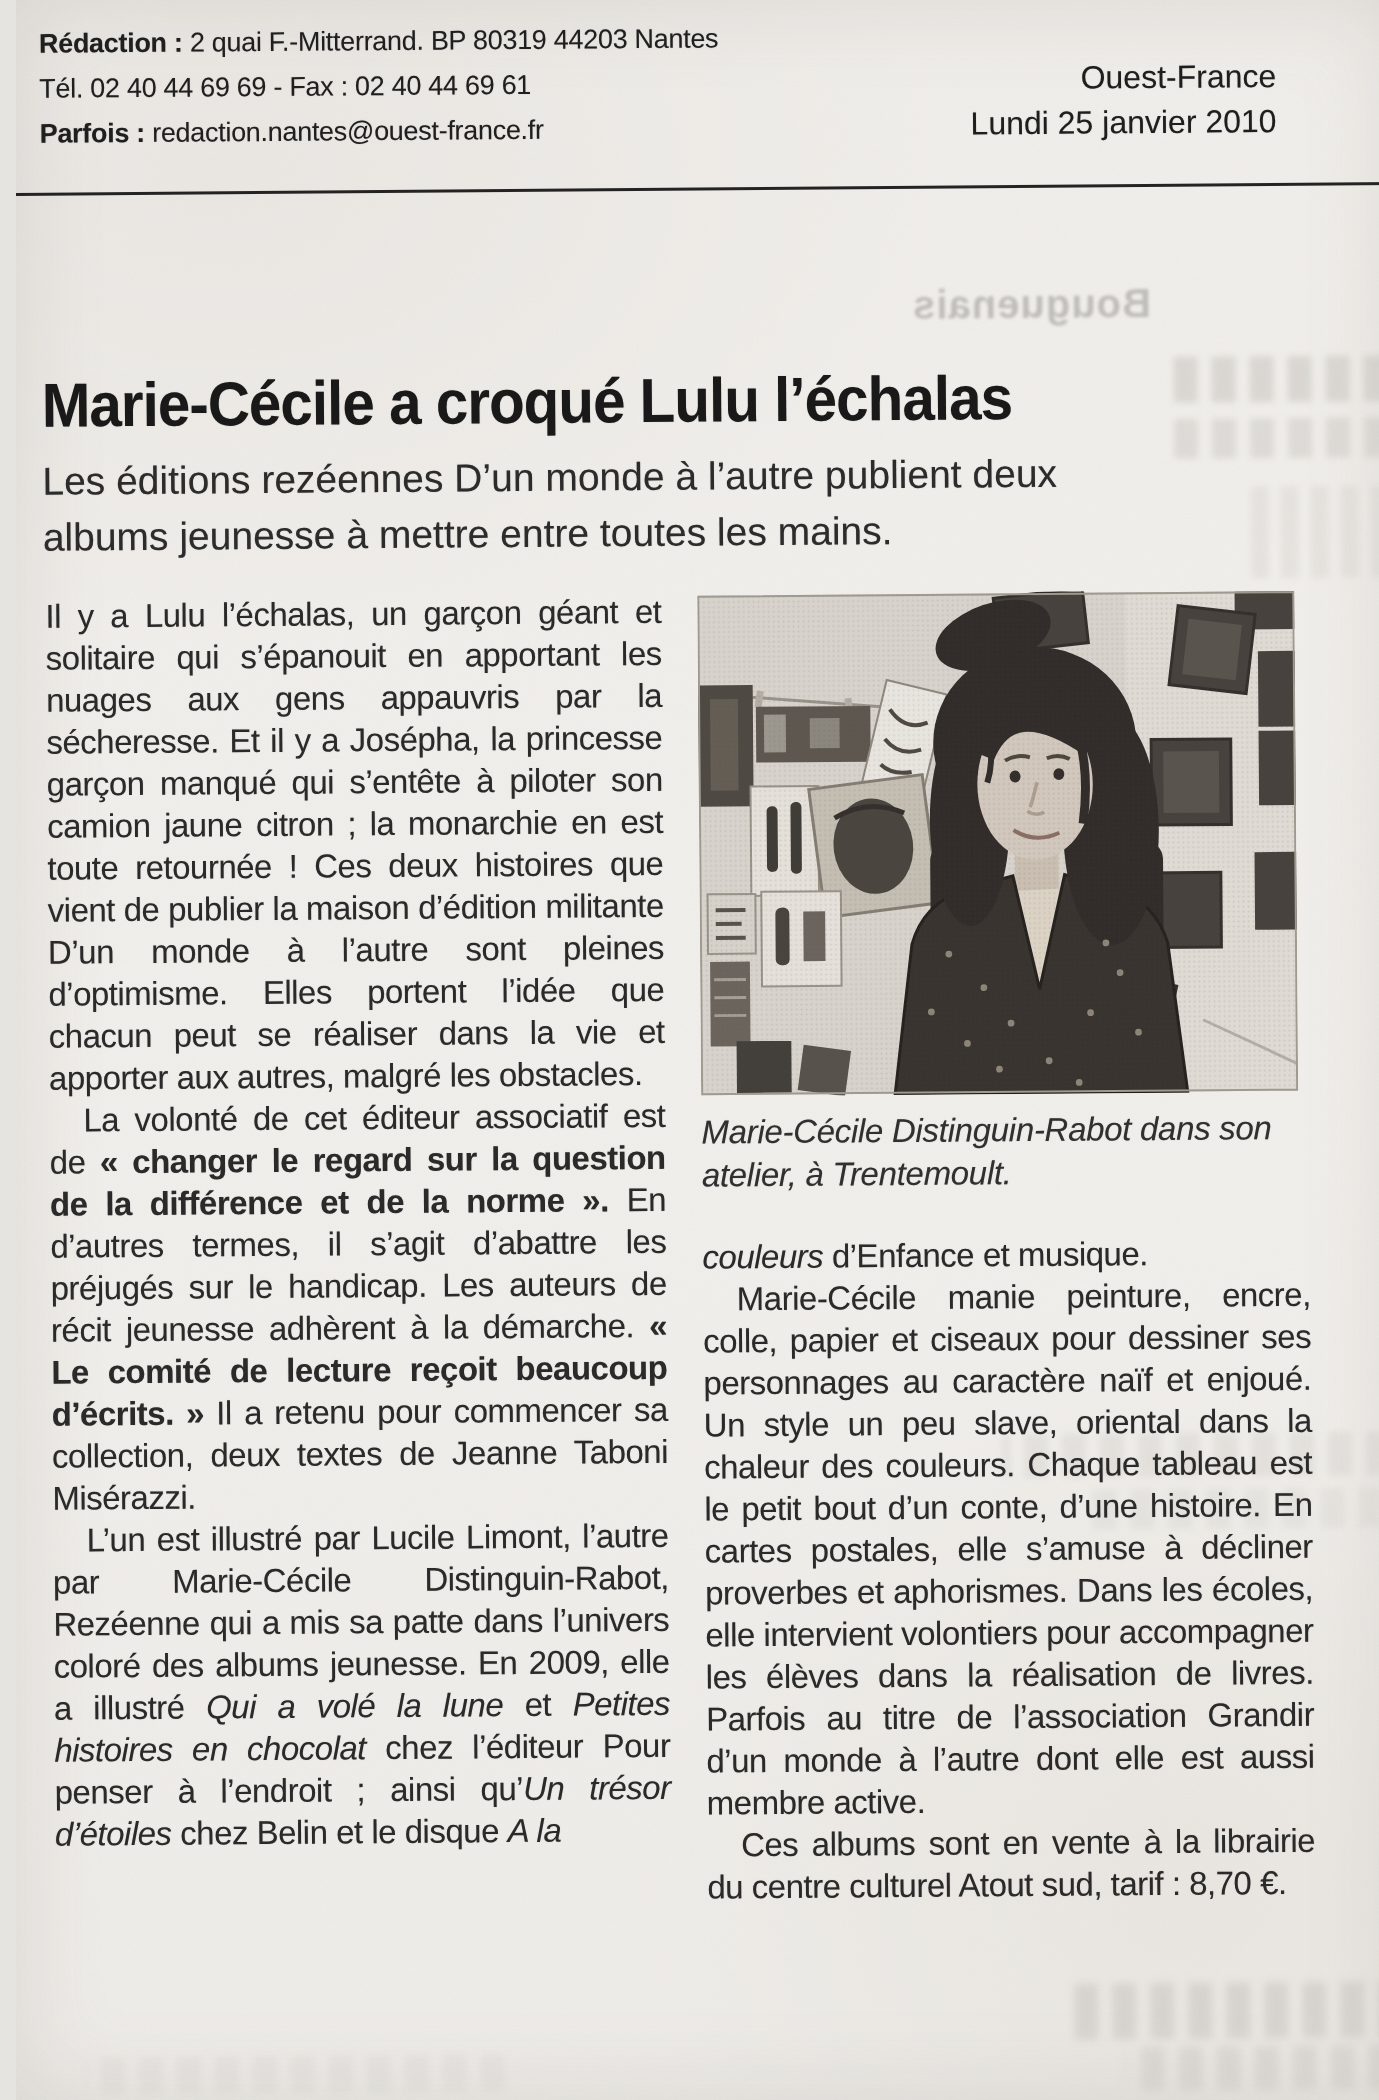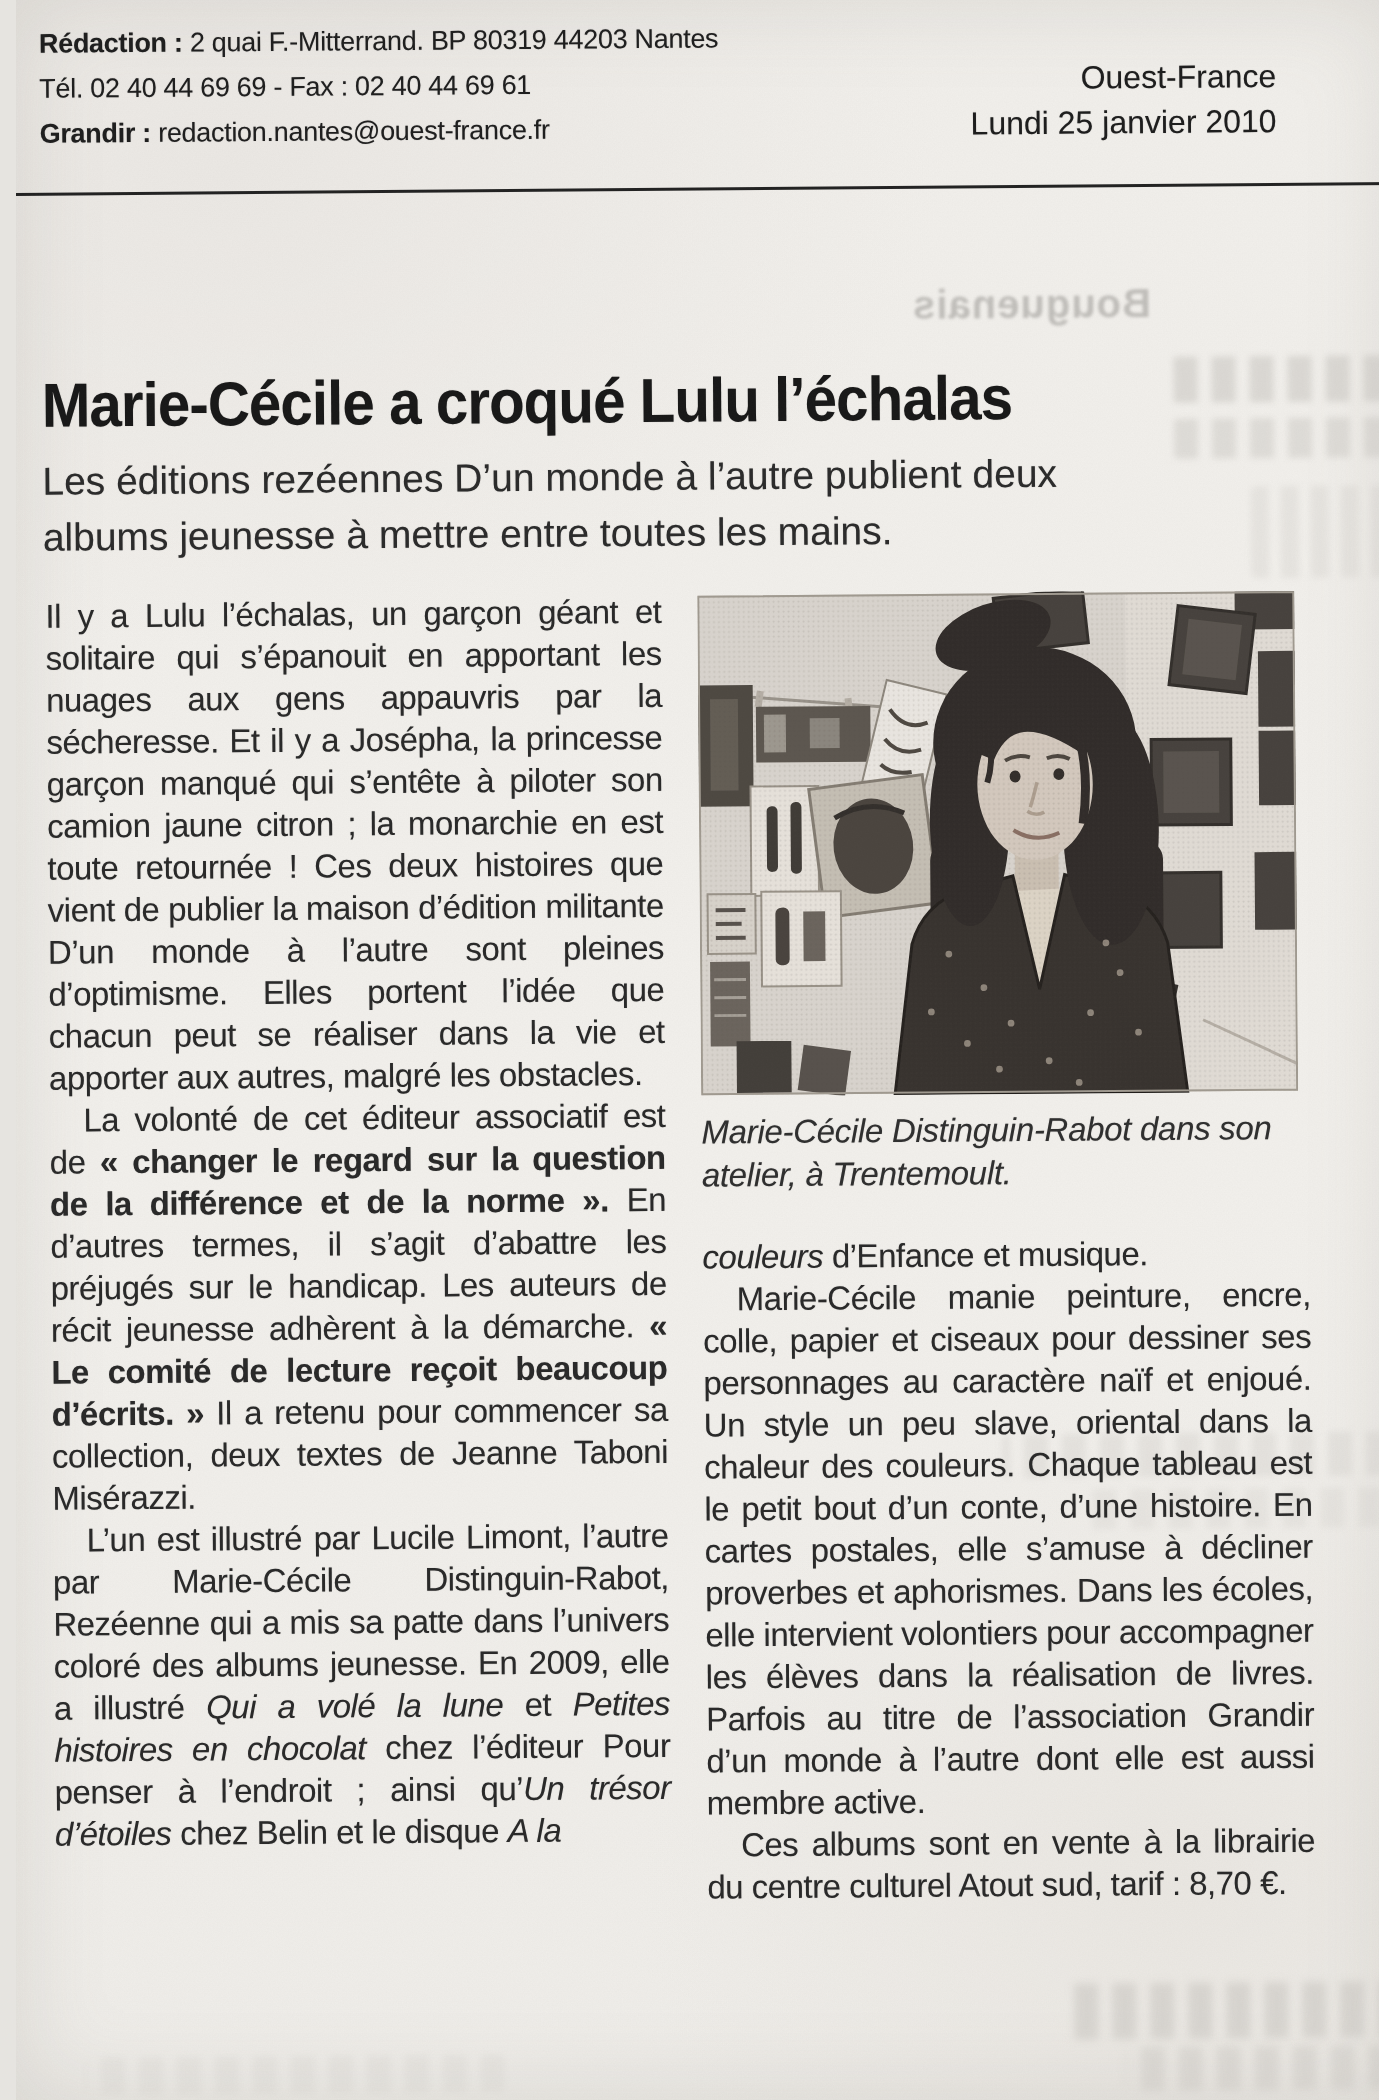--- a/index.html
+++ b/index.html
@@ -81,21 +81,21 @@
     <div class="smudge" id="smudge-3"></div>
     <div class="smudge" id="smudge-4"></div>
     <div class="smudge" id="smudge-5"></div>
     <div class="smudge" id="smudge-6"></div>
     <div class="smudge" id="smudge-7"></div>
     <div class="smudge" id="smudge-8"></div>
 
     <div class="masthead-left txt">
       <div><span class="b">Rédaction :</span><span> 2 quai F.-Mitterrand. BP 80319 44203 Nantes</span></div>
       <div>Tél. 02 40 44 69 69 - Fax : 02 40 44 69 61</div>
-      <div><span class="b">Grandir :</span><span> redaction.nantes@ouest-france.fr</span></div>
+      <div><span class="b">Parfois :</span><span> redaction.nantes@ouest-france.fr</span></div>
     </div>
     <div class="masthead-right txt">
       <div>Ouest-France</div>
       <div>Lundi 25 janvier 2010</div>
     </div>
     <div class="rule"></div>
 
     <h1 class="headline txt">Marie-Cécile a croqué Lulu l’échalas</h1>
     <p class="subhead txt">Les éditions rezéennes D’un monde à l’autre publient deux albums jeunesse à mettre entre toutes les mains.</p>
 

